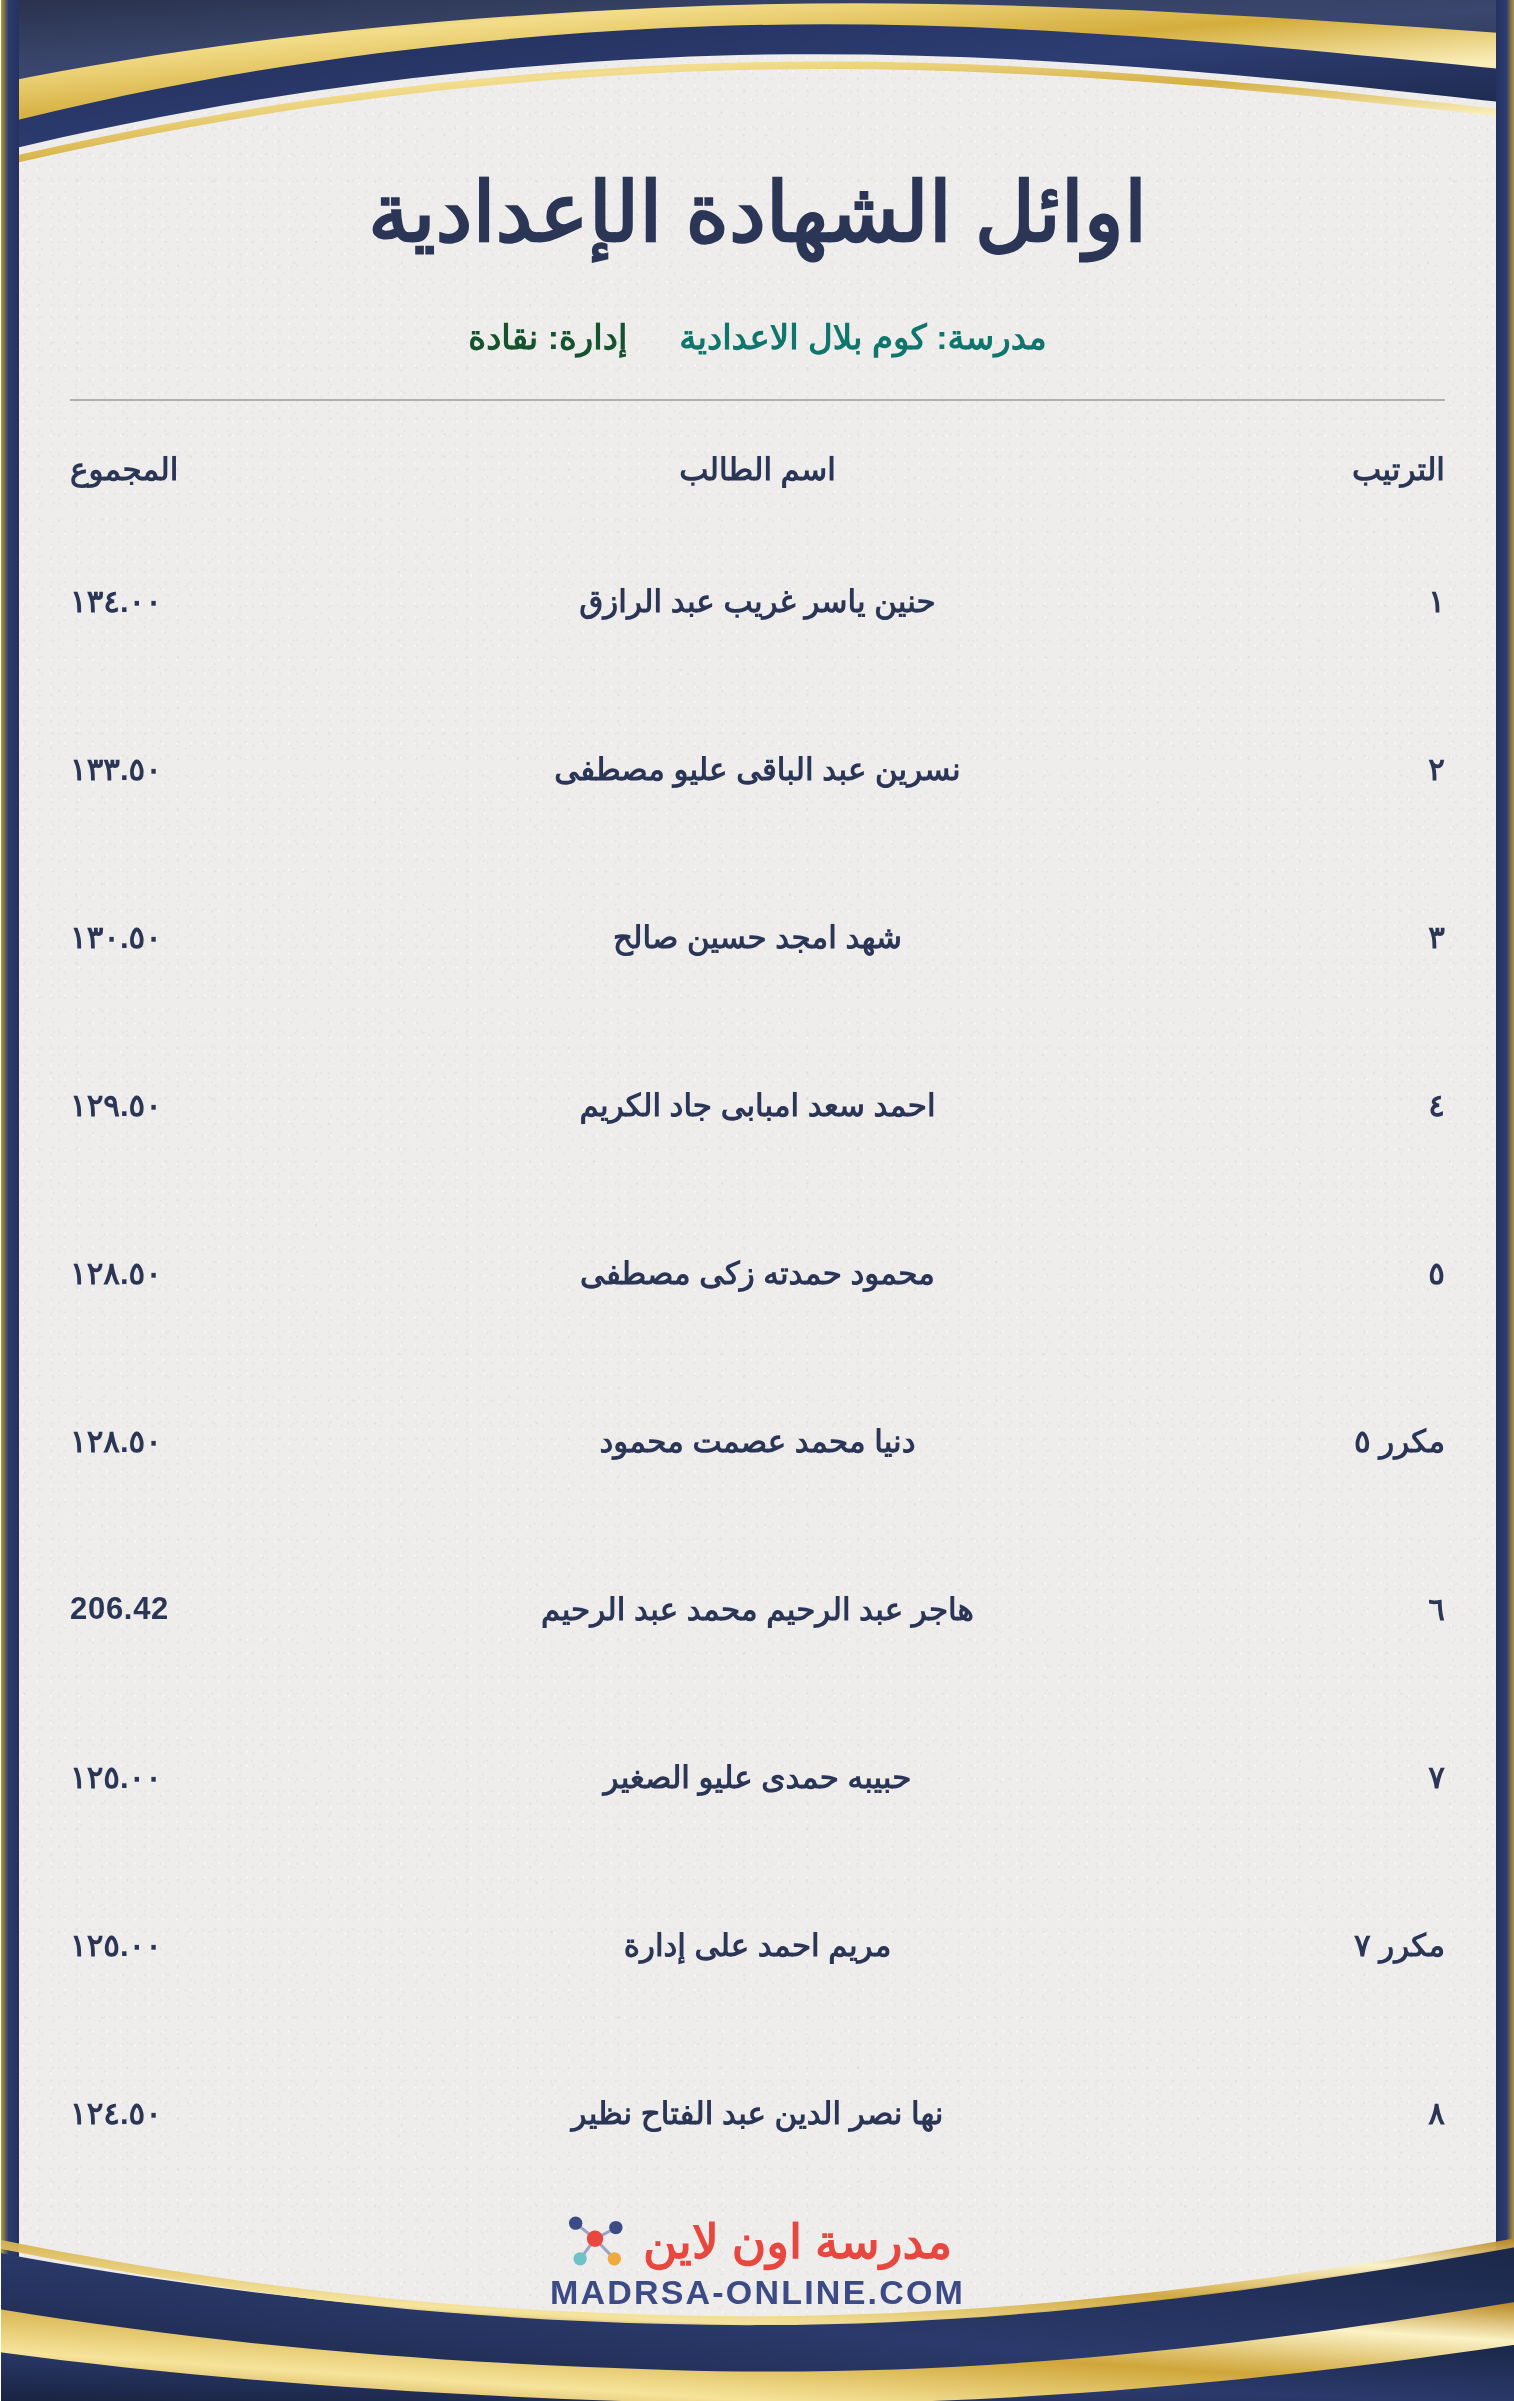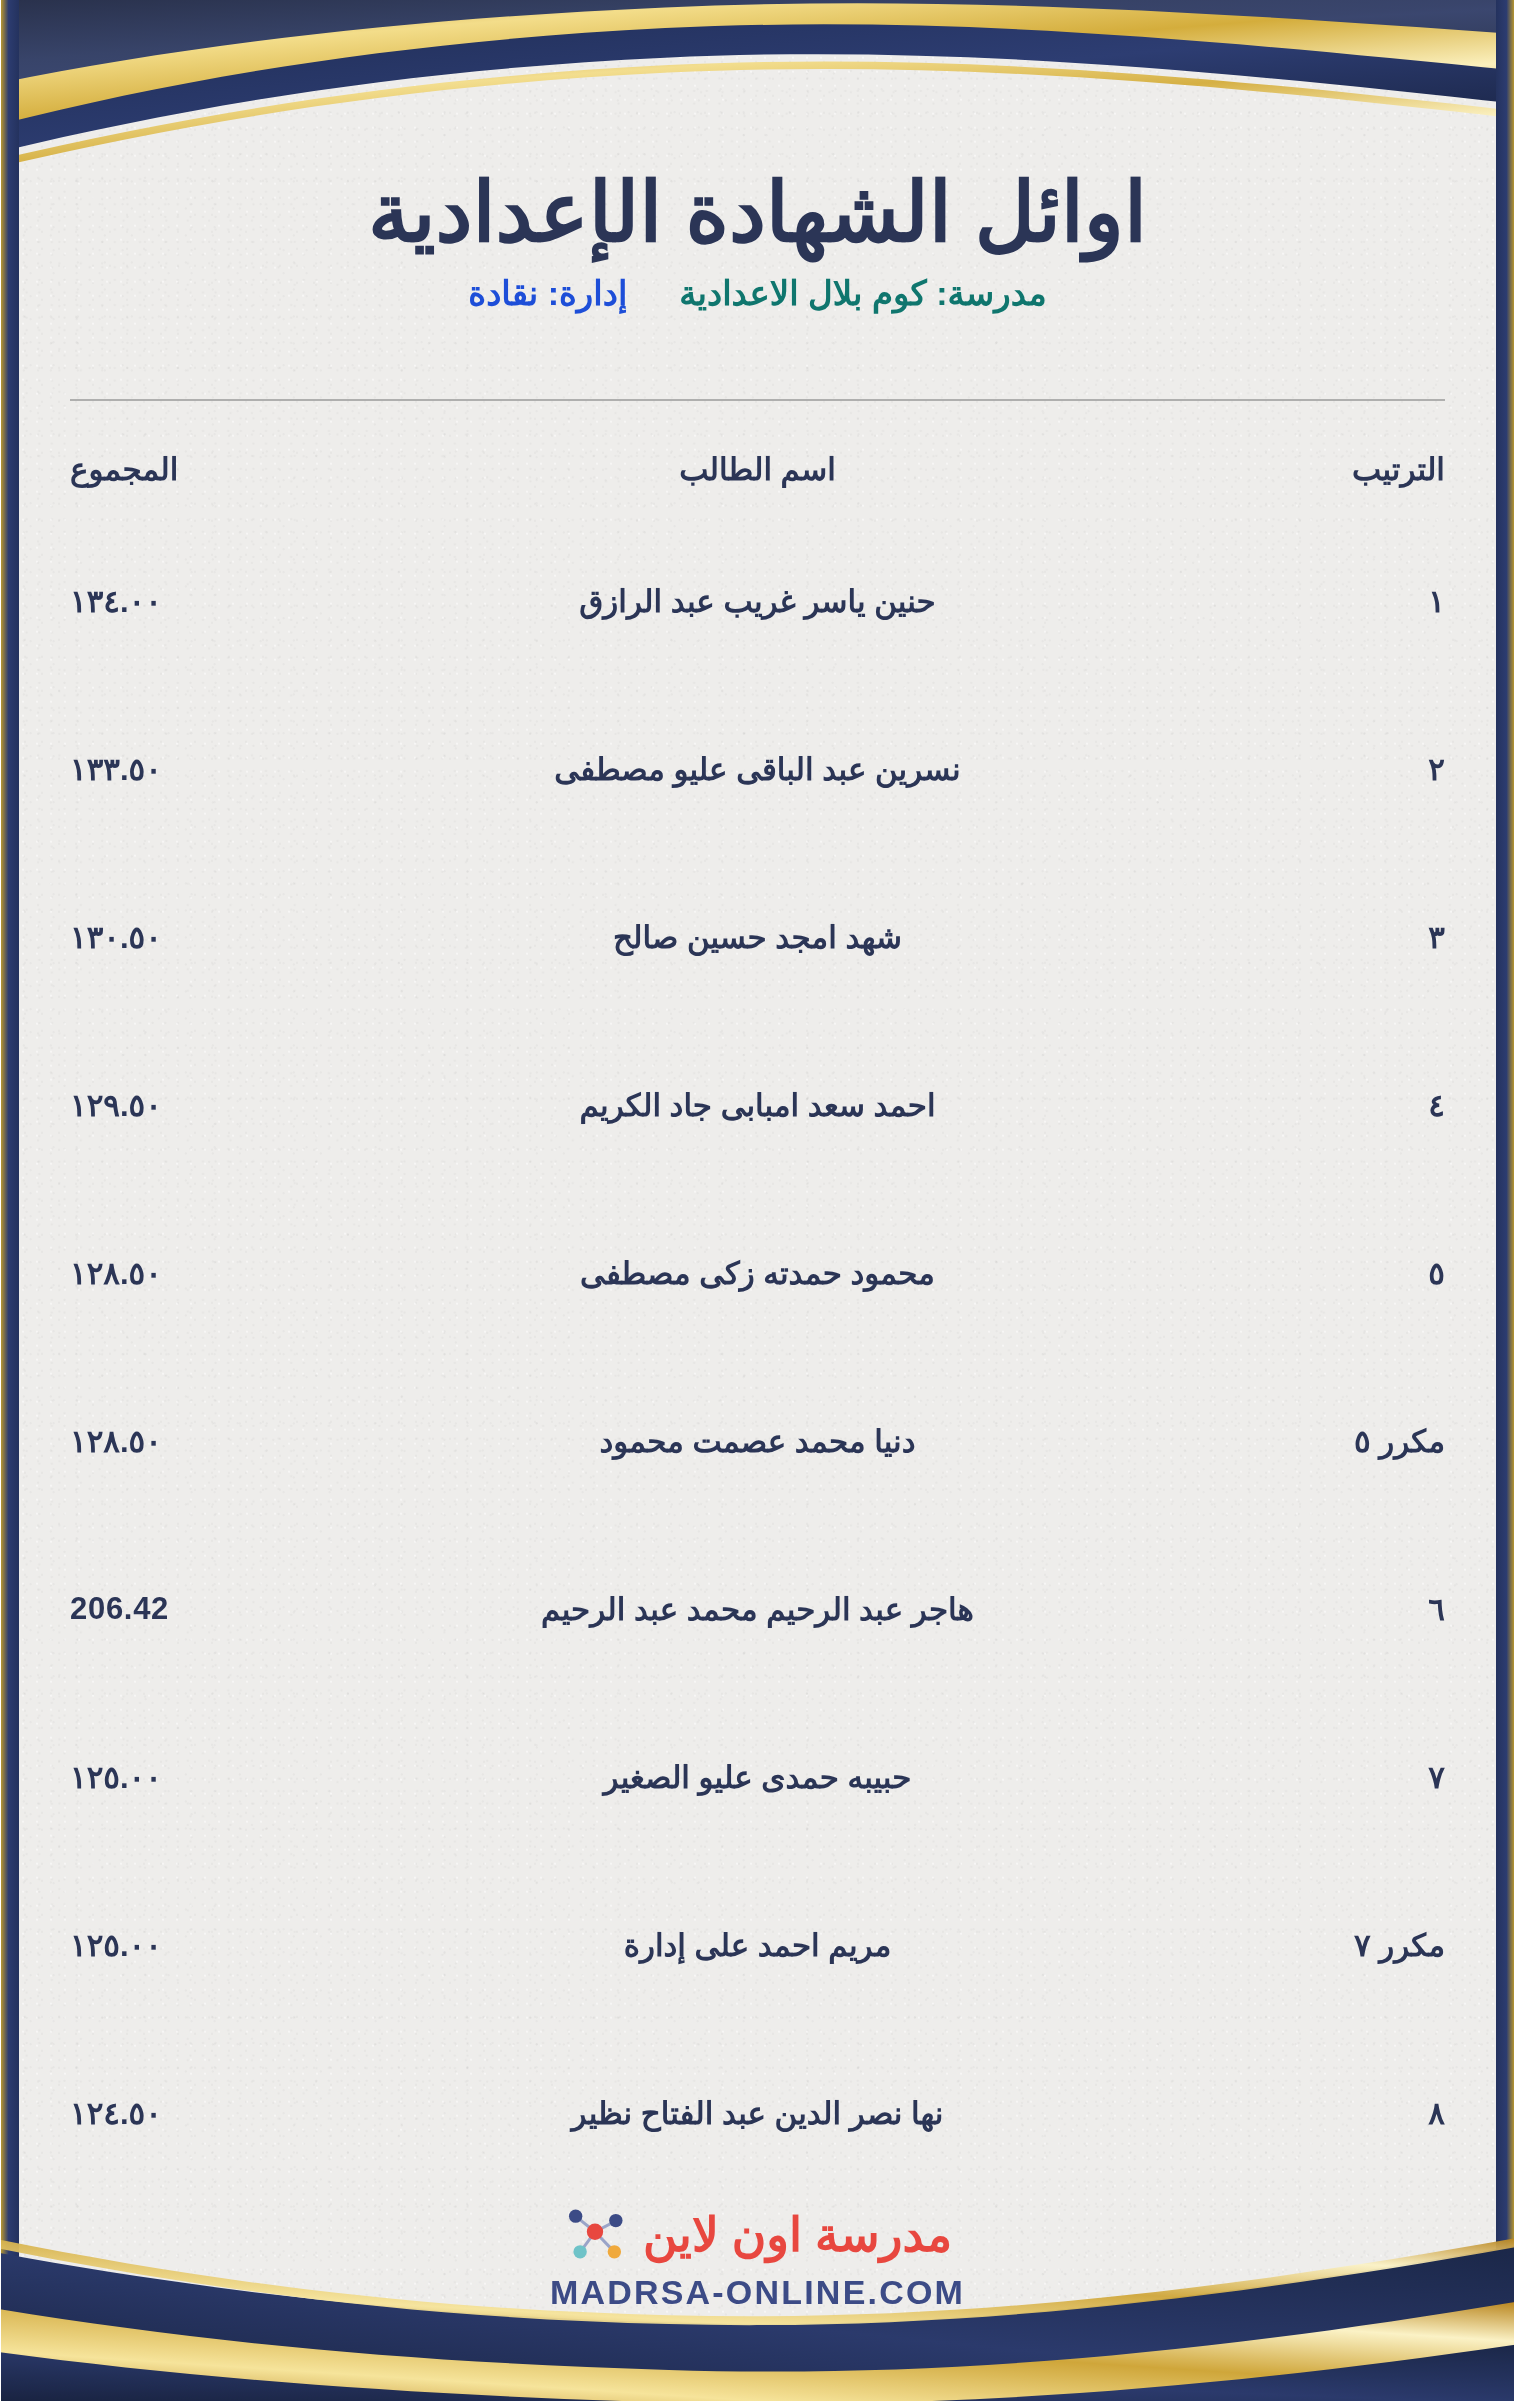--- a/index.html
+++ b/index.html
@@ -85,21 +85,21 @@
     top: 273px;
     left: 118px; right: 118px;
     display: flex;
     justify-content: center;
     align-items: baseline;
     gap: 52px;
     font-size: 34px;
     font-weight: bold;
     color: #e02020;
   }
-  .subline .admin { color: #1d4ed8; }
+  .subline .admin { color: #14532d; margin-top: 44px; }
   .subline .school { color: #0f766e; }
 
   .divider {
     position: absolute;
     top: 399px;
     left: 70px;
     right: 70px;
     height: 2.2px;
     background: #9a9a9a;
     opacity: .75;
@@ -137,21 +137,21 @@
   .td-rank, .td-total { font-weight: bold; letter-spacing: 0.7px; }
 
   
   .brand {
     position: absolute;
     bottom: 89px;
     left: 0; right: 0;
     display: flex;
     flex-direction: column;
     align-items: center;
-    gap: 7px;
+    gap: 0;
     z-index: 5;
   }
   .brand-row {
     display: flex;
     align-items: center;
     gap: 16.3px;
   }
   .brand-ar {
     font-size: 47px;
     font-weight: bold;

